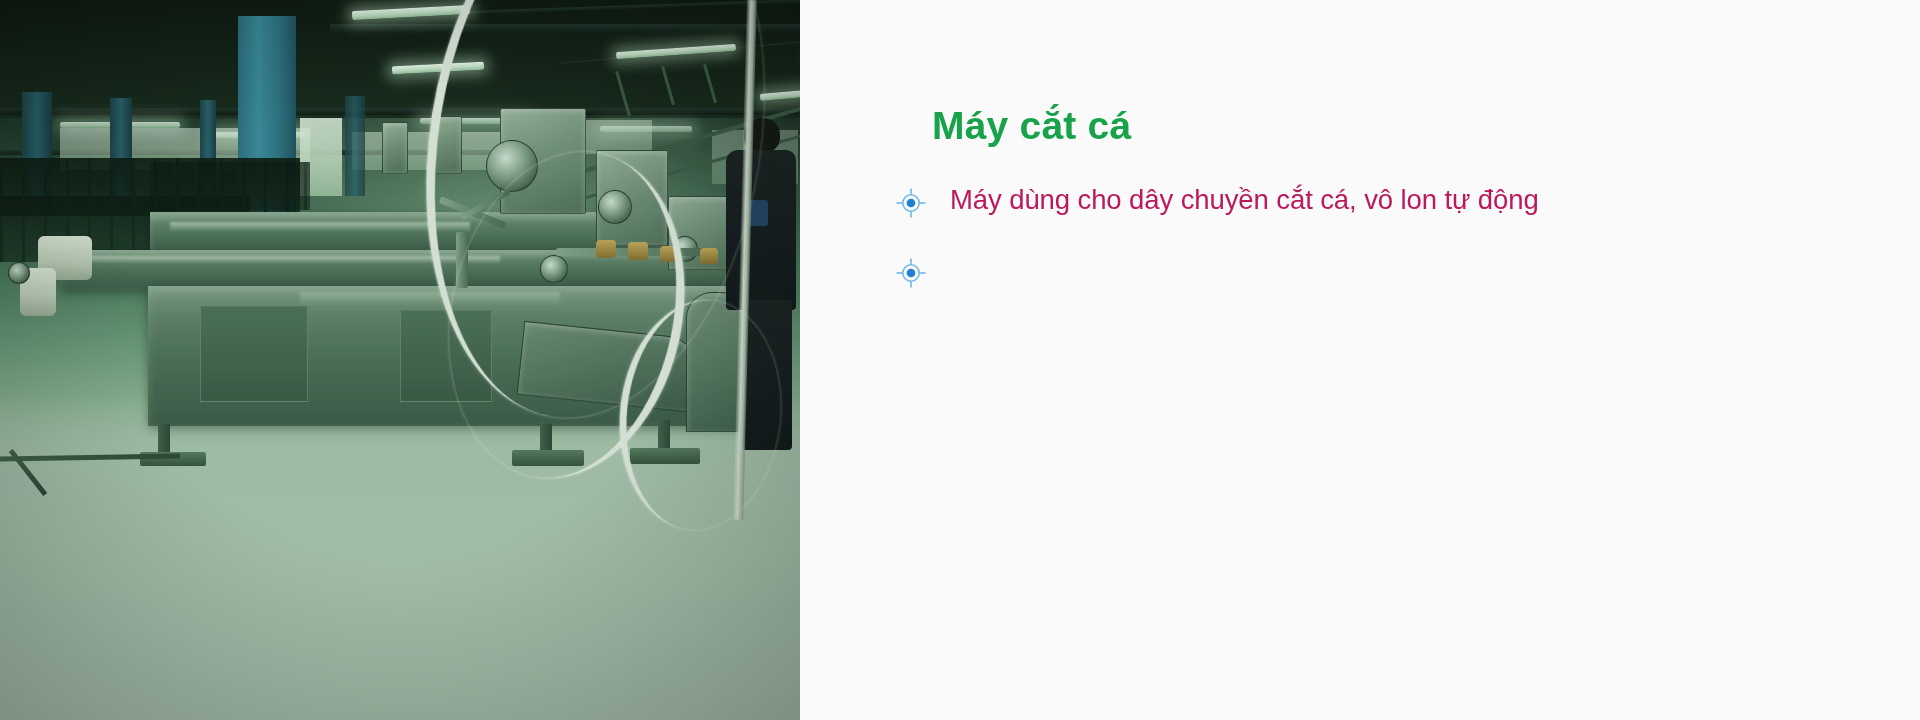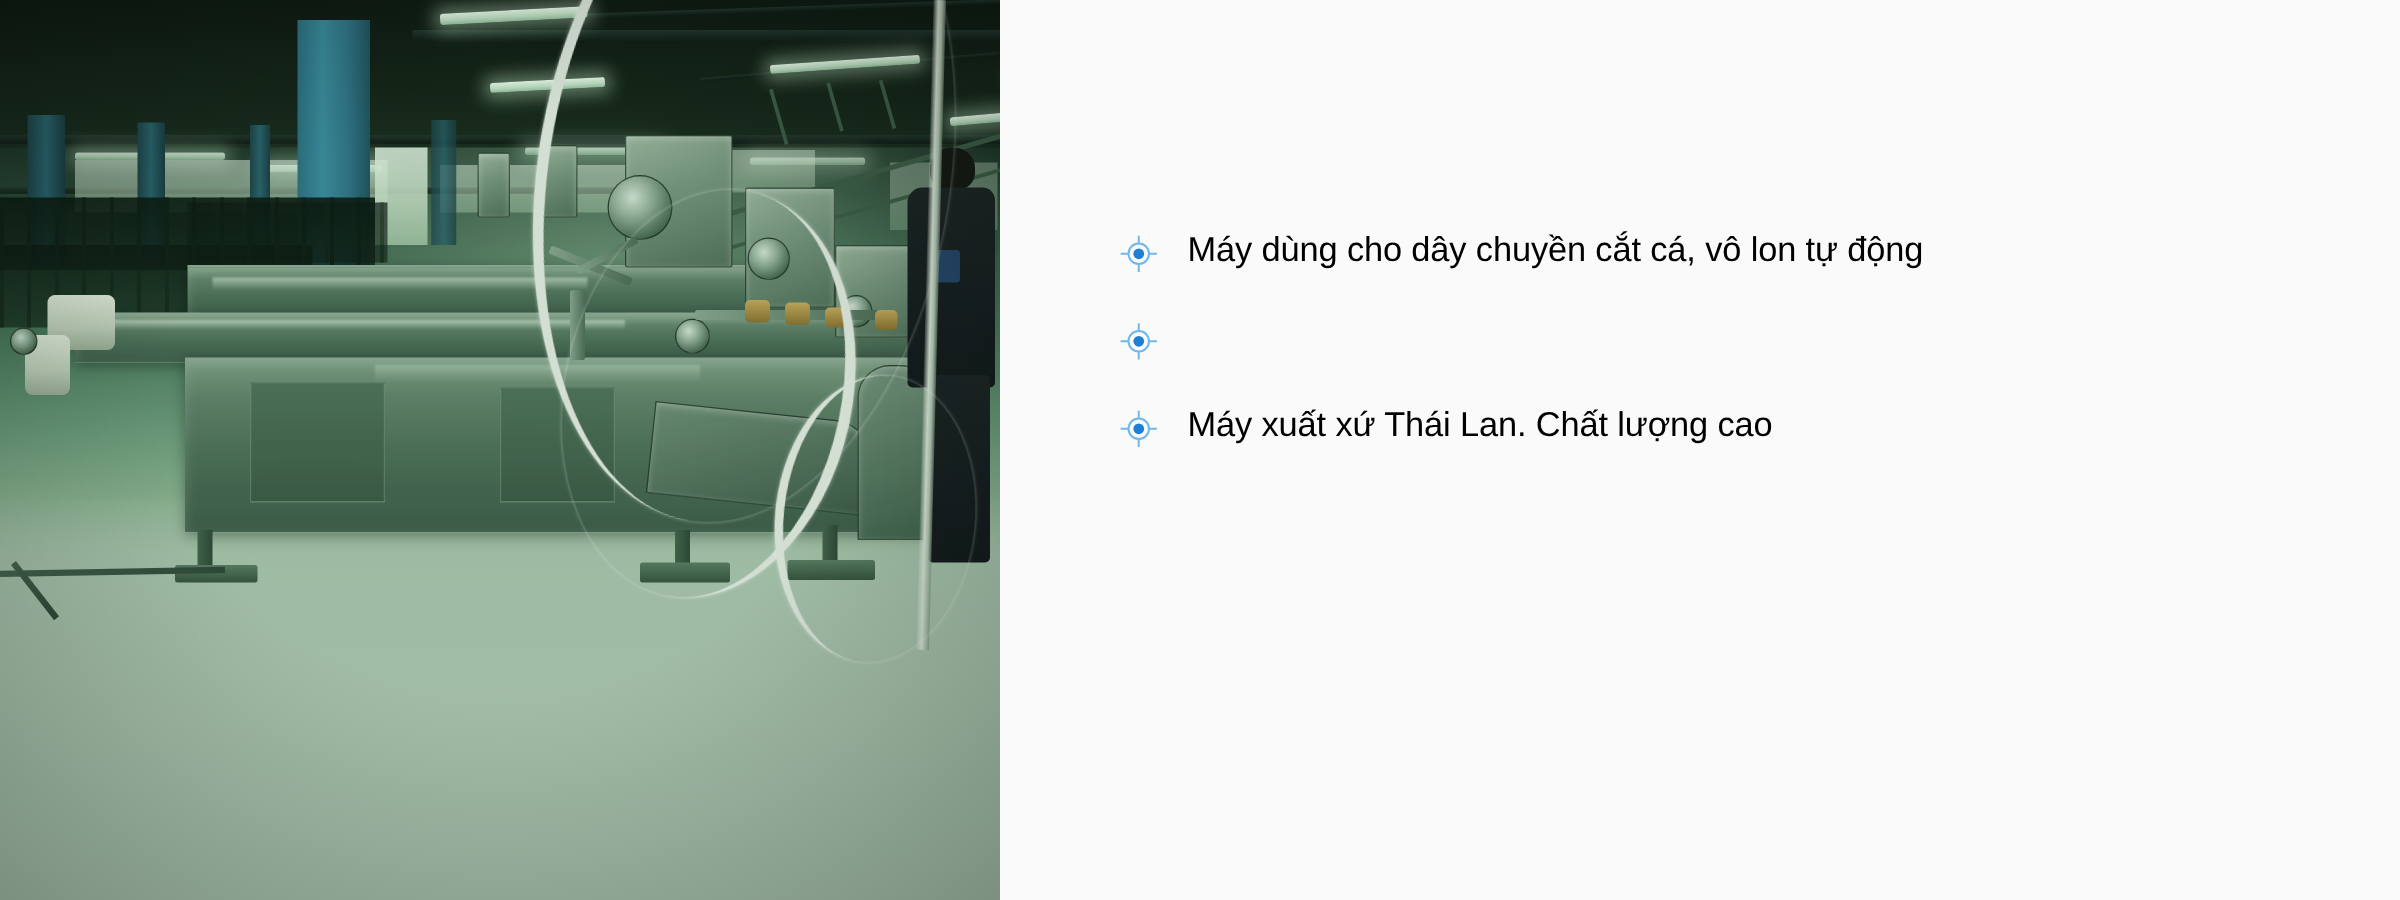--- a/index.html
+++ b/index.html
@@ -187,21 +187,21 @@
     flex:0 0 30px;
     width:30px; height:30px;
     margin-top:6px;
     margin-right:24px;
     position:relative;
   }
   .bullet-icon svg { display:block; }
   .bullet-text {
     font-size:27.5px;
     line-height:1.30;
-    color:#000000;
+    color:#be185d;
     letter-spacing:-0.1px;
   }
 </style>
 </head>
 <body>
 
 <div class="slide">
 
   <div class="photo-panel">
     <div class="photo"></div>
@@ -299,20 +299,21 @@
     <div class="hose" style="left:452px;top:150px;width:230px;height:330px;transform:rotate(-168deg);"></div>
     <div class="pole" style="left:740px;top:0;height:520px;transform:rotate(1.5deg);"></div>
     <div class="hose" style="left:620px;top:300px;width:160px;height:230px;transform:rotate(6deg);border-left-width:7px;"></div>
 
     <div class="green-cast"></div>
     <div class="vignette"></div>
   </div>
 
   <div class="content-panel">
 
+    <div class="title">Máy cắt cá</div>
 
     <div class="bullets">
 
       <div class="bullet">
         <span class="bullet-icon">
           <svg width="30" height="30" viewBox="0 0 30 30">
             <circle cx="15" cy="15" r="8.2" fill="none" stroke="#6fb8ea" stroke-width="1.6"></circle>
             <circle cx="15" cy="15" r="4.3" fill="#1e7fd4"></circle>
             <line x1="15" y1="0.5" x2="15" y2="6.5" stroke="#6fb8ea" stroke-width="1.6"></line>
             <line x1="15" y1="23.5" x2="15" y2="29.5" stroke="#6fb8ea" stroke-width="1.6"></line>
@@ -329,29 +330,16 @@
             <circle cx="15" cy="15" r="8.2" fill="none" stroke="#6fb8ea" stroke-width="1.6"></circle>
             <circle cx="15" cy="15" r="4.3" fill="#1e7fd4"></circle>
             <line x1="15" y1="0.5" x2="15" y2="6.5" stroke="#6fb8ea" stroke-width="1.6"></line>
             <line x1="15" y1="23.5" x2="15" y2="29.5" stroke="#6fb8ea" stroke-width="1.6"></line>
             <line x1="0.5" y1="15" x2="6.5" y2="15" stroke="#6fb8ea" stroke-width="1.6"></line>
             <line x1="23.5" y1="15" x2="29.5" y2="15" stroke="#6fb8ea" stroke-width="1.6"></line>
           </svg>
         </span>
       </div>
 
-      <div class="bullet">
-        <span class="bullet-icon">
-          <svg width="30" height="30" viewBox="0 0 30 30">
-            <circle cx="15" cy="15" r="8.2" fill="none" stroke="#6fb8ea" stroke-width="1.6"></circle>
-            <circle cx="15" cy="15" r="4.3" fill="#1e7fd4"></circle>
-            <line x1="15" y1="0.5" x2="15" y2="6.5" stroke="#6fb8ea" stroke-width="1.6"></line>
-            <line x1="15" y1="23.5" x2="15" y2="29.5" stroke="#6fb8ea" stroke-width="1.6"></line>
-            <line x1="0.5" y1="15" x2="6.5" y2="15" stroke="#6fb8ea" stroke-width="1.6"></line>
-            <line x1="23.5" y1="15" x2="29.5" y2="15" stroke="#6fb8ea" stroke-width="1.6"></line>
-          </svg>
-        </span>
-        <span class="bullet-text">Máy xuất xứ Thái Lan. Chất lượng cao</span>
-      </div>
 
     </div>
   </div>
 </div>
 
 </body></html>

